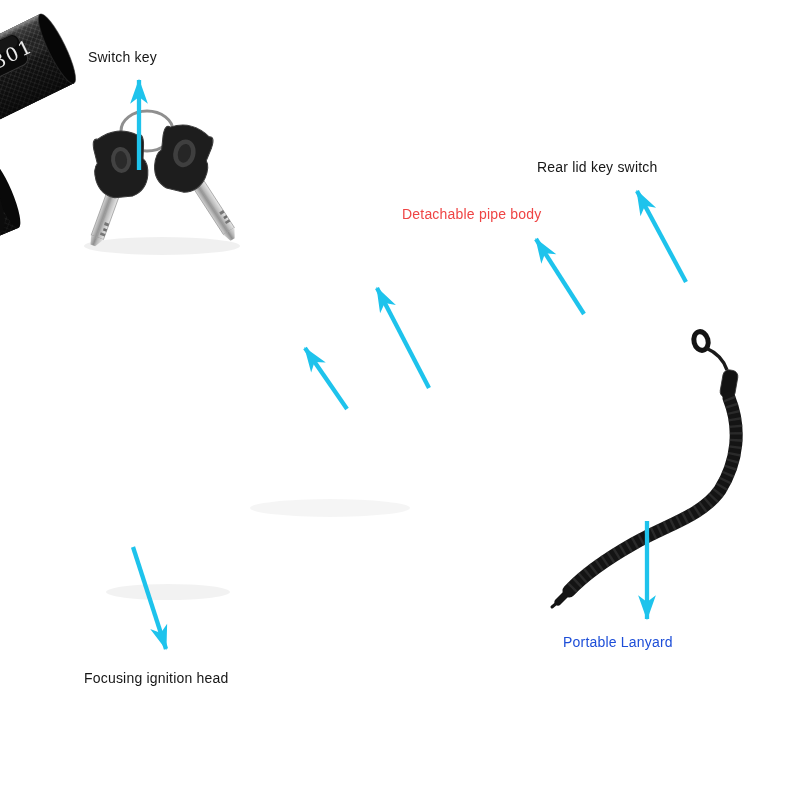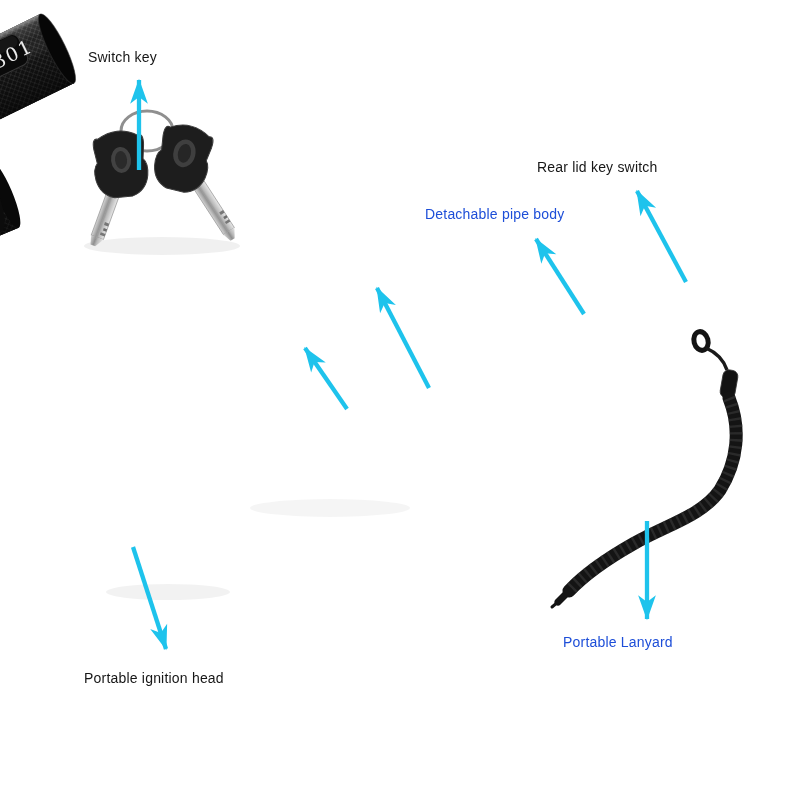--- a/index.html
+++ b/index.html
@@ -207,16 +207,16 @@
     <line class="arrow" x1="584" y1="314" x2="536" y2="239" marker-end="url(#ah)"></line>
     <line class="arrow" x1="429" y1="388" x2="377" y2="288" marker-end="url(#ah)"></line>
     <line class="arrow" x1="347" y1="409" x2="305" y2="348" marker-end="url(#ah)"></line>
     <line class="arrow" x1="133" y1="547" x2="166" y2="649" marker-end="url(#ah)"></line>
     <line class="arrow" x1="647" y1="521" x2="647" y2="619" marker-end="url(#ah)"></line>
   </g>
 </svg>
 
   <div class="label" style="left: 88px; top: 44px; color: rgb(22, 22, 22);">Switch key</div>
   <div class="label" style="left: 537px; top: 146px; color: rgb(22, 22, 22); margin-top: 8px;">Rear lid key switch</div>
-  <div class="label" style="left: 402px; top: 201px; color: #1d4ed8; margin-left: 23px;">Detachable pipe body</div>
+  <div class="label" style="left: 402px; top: 201px; color: #ef4444;">Detachable pipe body</div>
   <div class="label" style="left: 563px; top: 629px; color: #1d4ed8;">Portable Lanyard</div>
-  <div class="label" style="left: 84px; top: 665px; color: rgb(22, 22, 22);">Portable ignition head</div>
+  <div class="label" style="left: 84px; top: 665px; color: rgb(22, 22, 22);">Focusing ignition head</div>
 </div>
 
 </body></html>

